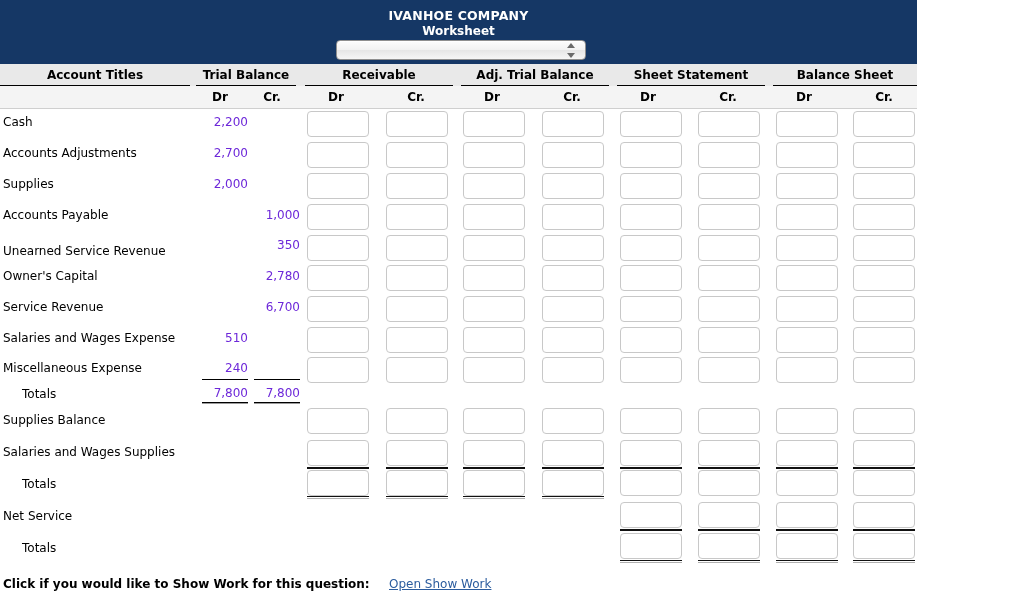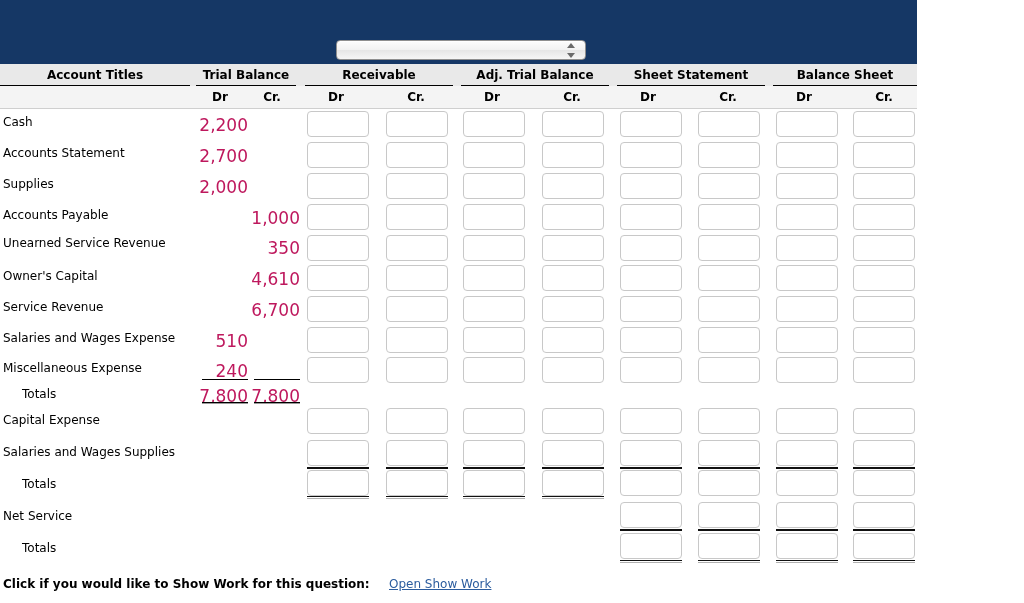--- a/index.html
+++ b/index.html
@@ -138,22 +138,22 @@
     font-size: 12px;
     color: #000;
     white-space: nowrap;
   }
   .acct.indent { left: 22px; }
 
   .num {
     position: absolute;
     width: 52px;
     text-align: right;
-    font-size: 17px;
-    color: #be185d;
+    font-size: 12px;
+    color: #6d28d9;
   }
   .num-rule-top {
     position: absolute;
     width: 46px;
     height: 0;
     border-top: 1.5px solid #000;
   }
   .num-rule-bot {
     position: absolute;
     width: 46px;
@@ -214,20 +214,22 @@
     color: #2b5c9e;
     text-decoration: underline;
     cursor: pointer;
     white-space: nowrap;
   }
 </style>
 </head>
 <body>
 
 <div class="banner">
+  <div class="banner-title">IVANHOE COMPANY</div>
+  <div class="banner-sub">Worksheet</div>
 </div>
 <input class="period-select" type="text" value="" style="">
 <span class="stepper">
   <span class="ar up"></span>
     <span class="ar down"></span>
 </span>
 
 <div class="hdr-band"></div>
 <div class="hdr-band2"></div>
 
@@ -255,41 +257,41 @@
 <div class="sub-label" style="left:697px;width:62px;">Cr.</div>
 
 <div class="grp-label" style="left:773px;width:144px;">Balance Sheet</div>
 <div class="grp-rule" style="left:773px;width:144px;"></div>
 <div class="sub-label" style="left:773px;width:62px;">Dr</div>
 <div class="sub-label" style="left:853px;width:62px;">Cr.</div>
 
 <div class="hdr-bottom-rule"></div>
 
 <div class="acct" style="top:115px;">Cash</div>
-<div class="acct" style="top:146px;">Accounts Statement</div>
+<div class="acct" style="top:146px;">Accounts Adjustments</div>
 <div class="acct" style="top:177px;">Supplies</div>
 <div class="acct" style="top:208px;">Accounts Payable</div>
-<div class="acct" style="top:236px;">Unearned Service Revenue</div>
+<div class="acct" style="top:244px;">Unearned Service Revenue</div>
 <div class="acct" style="top:269px;">Owner's Capital</div>
 <div class="acct" style="top:300px;">Service Revenue</div>
 <div class="acct" style="top:331px;">Salaries and Wages Expense</div>
 <div class="acct" style="top:361px;">Miscellaneous Expense</div>
 <div class="acct indent" style="top:387px;">Totals</div>
-<div class="acct" style="top:413px;">Capital Expense</div>
+<div class="acct" style="top:413px;">Supplies Balance</div>
 <div class="acct" style="top:445px;">Salaries and Wages Supplies</div>
 <div class="acct indent" style="top:477px;">Totals</div>
 <div class="acct" style="top:509px;">Net Service</div>
 <div class="acct indent" style="top:541px;">Totals</div>
 
 <div class="num" style="left:196px;top:115px;">2,200</div>
 <div class="num" style="left:196px;top:146px;">2,700</div>
 <div class="num" style="left:196px;top:177px;">2,000</div>
 <div class="num" style="left:248px;top:208px;">1,000</div>
 <div class="num" style="left:248px;top:238px;">350</div>
-<div class="num" style="left:248px;top:269px;">4,610</div>
+<div class="num" style="left:248px;top:269px;">2,780</div>
 <div class="num" style="left:248px;top:300px;">6,700</div>
 <div class="num" style="left:196px;top:331px;">510</div>
 <div class="num" style="left:196px;top:361px;">240</div>
 
 <div class="num-rule-top" style="left:202px;top:379px;"></div>
 <div class="num-rule-top" style="left:254px;top:379px;"></div>
 <div class="num" style="left:196px;top:386px;">7,800</div>
 <div class="num" style="left:248px;top:386px;">7,800</div>
 <div class="num-rule-bot" style="left:202px;top:402px;"></div>
 <div class="num-rule-bot" style="left:254px;top:402px;"></div>

